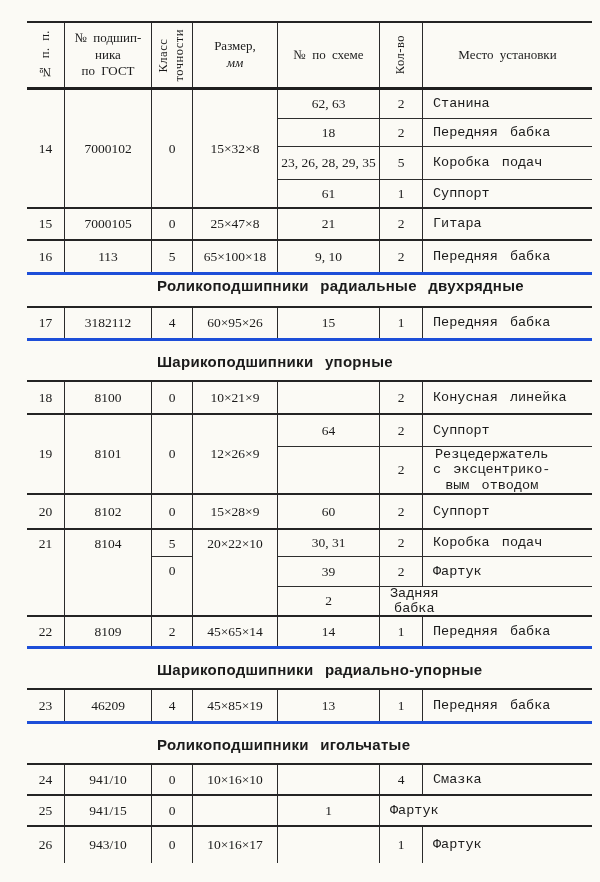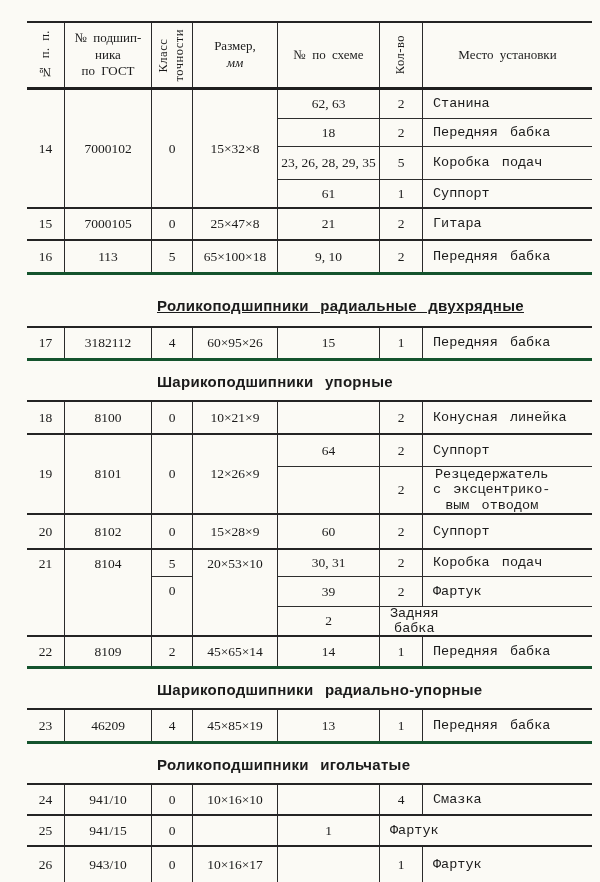--- a/index.html
+++ b/index.html
@@ -10,21 +10,21 @@
     font-size:13.5px;
   }
   .tbl{margin-left:27px;width:565px;}
   .chunk{border-top:2px solid #242424;}
   .row{
     display:grid;
     grid-template-columns:38px 87px 41px 85px 102px 43px 1fr;
     border-bottom:2px solid #242424;
   }
   .row.head{border-bottom:3px solid #1f1f1f;}
-  .row.end{border-bottom:3px solid #14532d;}
+  .row.end{border-bottom:3px solid #1d4ed8;}
   .row.open{border-bottom:none;}
   .c{
     border-right:1.6px solid #2a2a2a;
     display:flex;align-items:center;justify-content:center;
     text-align:center;line-height:1.12;padding:1px 2px;
     min-height:0;
   }
   .c.lastcol{border-right:none;}
   .span{grid-row:1/-1;}
   .sub{border-bottom:1.6px solid #2e2e2e;}
@@ -41,21 +41,21 @@
     font-size:12.5px;letter-spacing:0.5px;line-height:1.25;
   }
   .vert span{display:block;text-align:center;}
   .sect{
     font-family:"Liberation Sans", sans-serif;
     font-weight:bold;font-size:15px;
     margin:12px 0 10px 130px;
     word-spacing:7px;letter-spacing:0.3px;
     white-space:nowrap;
   }
-  .sect.first{margin-top:22px;margin-bottom:12px;text-decoration:underline;}
+  .sect.first{margin-top:2px;margin-bottom:12px;}
 </style>
 </head>
 <body>
 
 <div class="tbl" style="margin-top:21px;">
 
   <div class="chunk">
     <div class="row head" style="grid-template-rows:64px">
       <div class="c">
           <span class="vert">№ п. п.</span>
@@ -181,21 +181,21 @@
     <div class="row" style="grid-template-rows:27px 30px 28px">
       <div class="c" style="grid-column:3;grid-row:1">
           <span class="sub" style="border-bottom:none">5</span>
         </div>
       <div class="c" style="grid-column:3;grid-row:1;border-right:none;align-items:flex-end;padding:0">
           <span style="display:block;width:100%;border-bottom:1.6px solid #2e2e2e;"></span>
         </div>
       <div class="c top" style="grid-column:3;grid-row:2/4">0</div>
       <div class="c span top">21</div>
       <div class="c span top">8104</div>
-      <div class="c span top">20×53×10</div>
+      <div class="c span top">20×22×10</div>
       <div class="c sub">30, 31</div>
       <div class="c sub">2</div>
       <div class="c sub lastcol place">Коробка подач</div>
       <div class="c sub">39</div>
       <div class="c sub">2</div>
       <div class="c sub lastcol place">Фартук</div>
       <div class="c">2</div>
       <div class="c lastcol place">Задняя бабка</div>
     </div>
 

